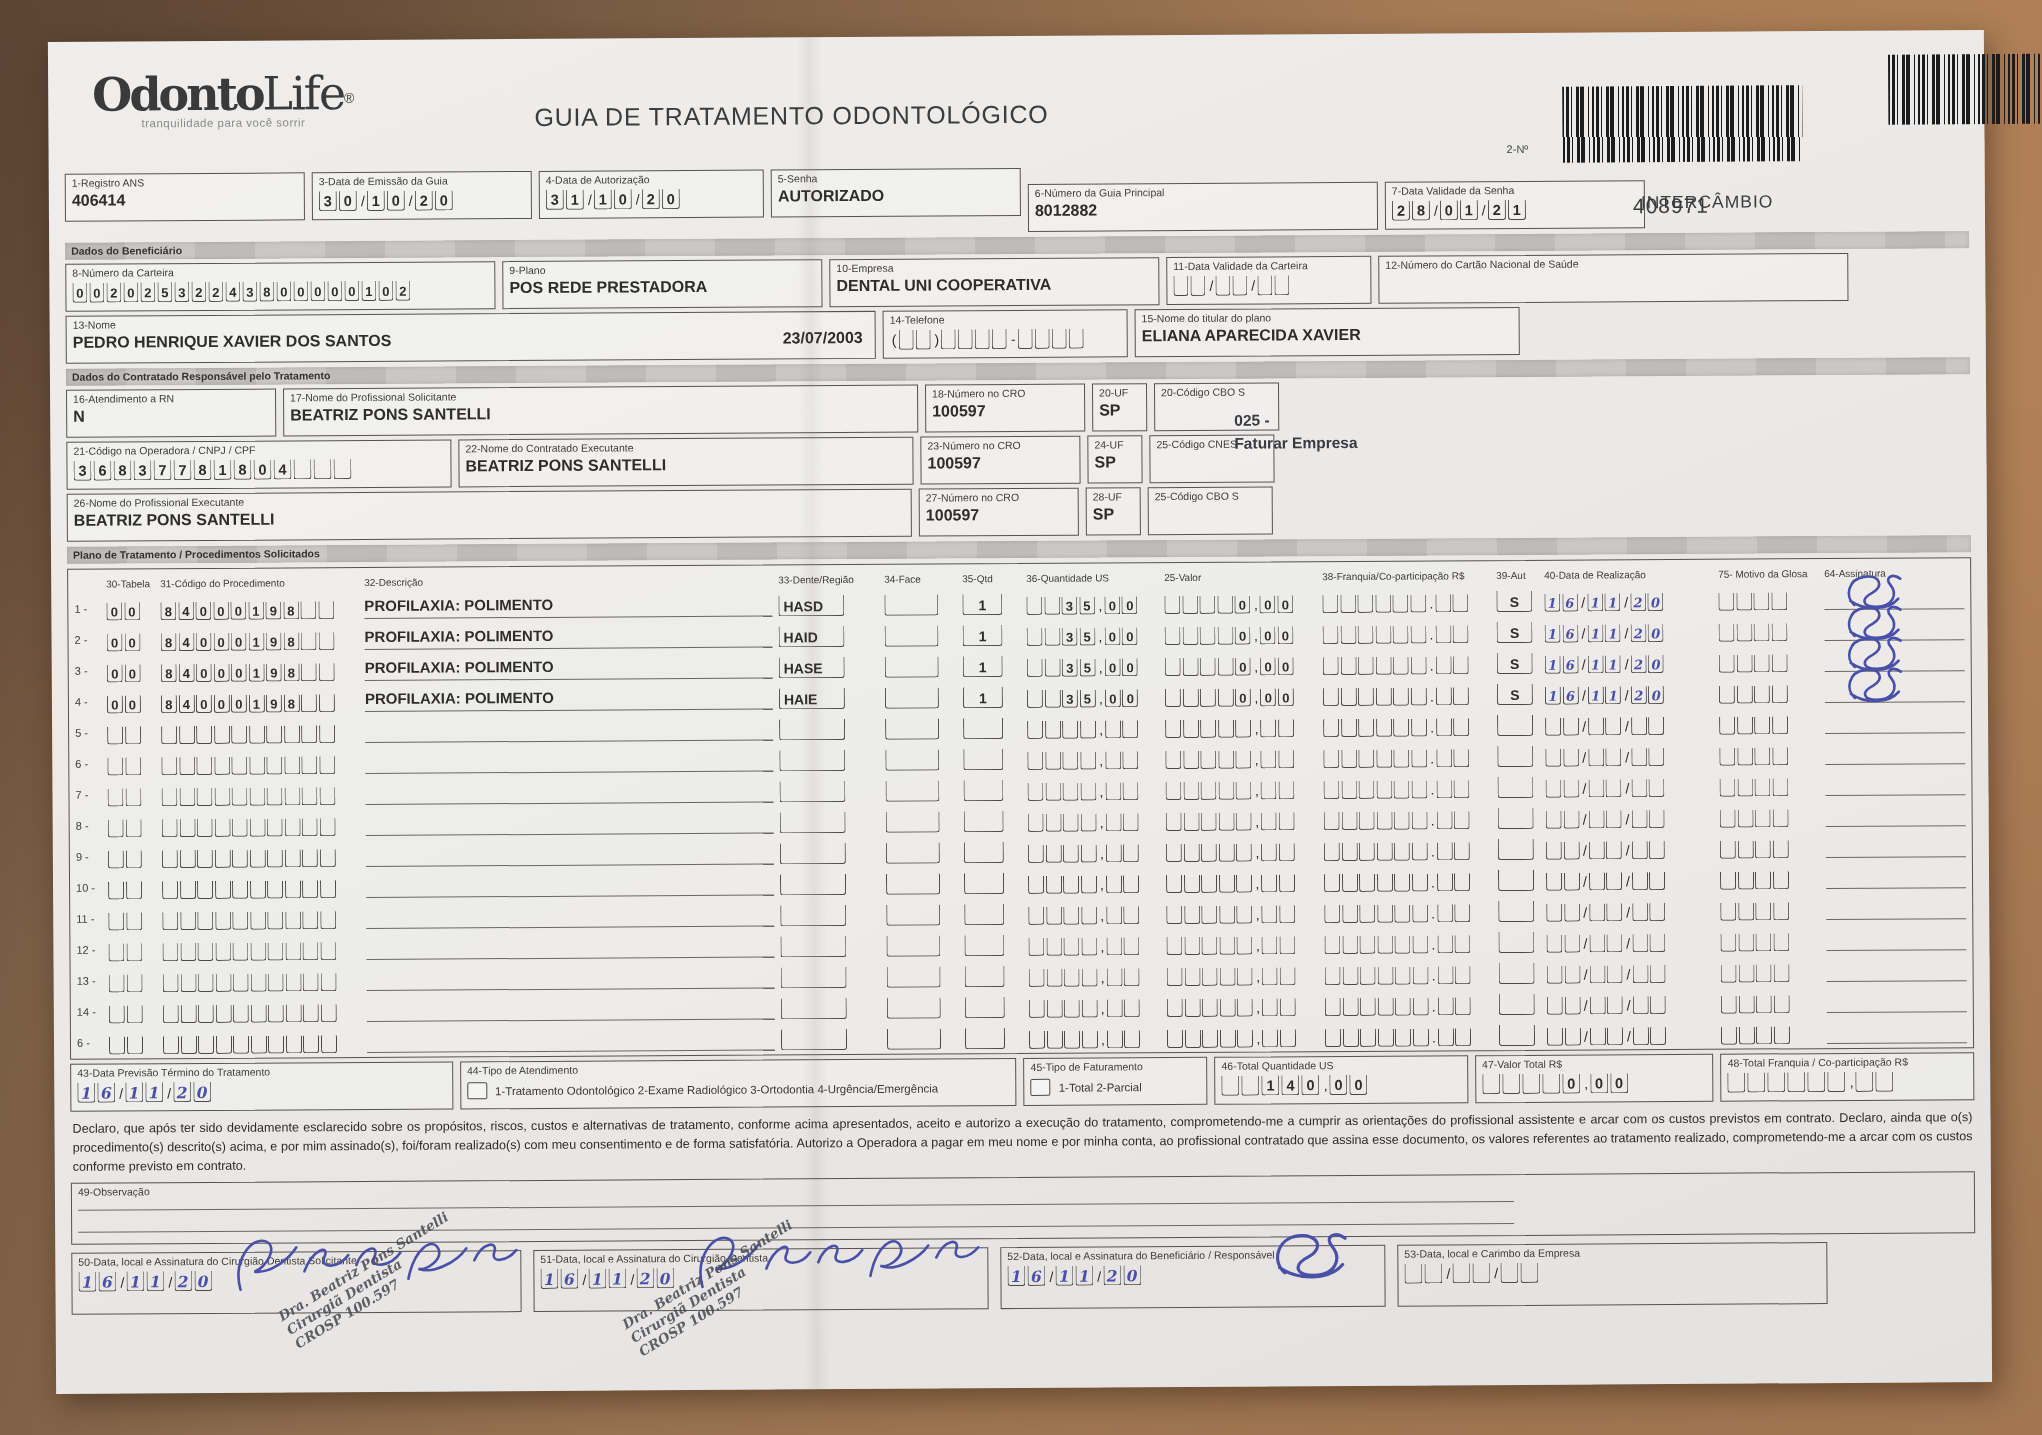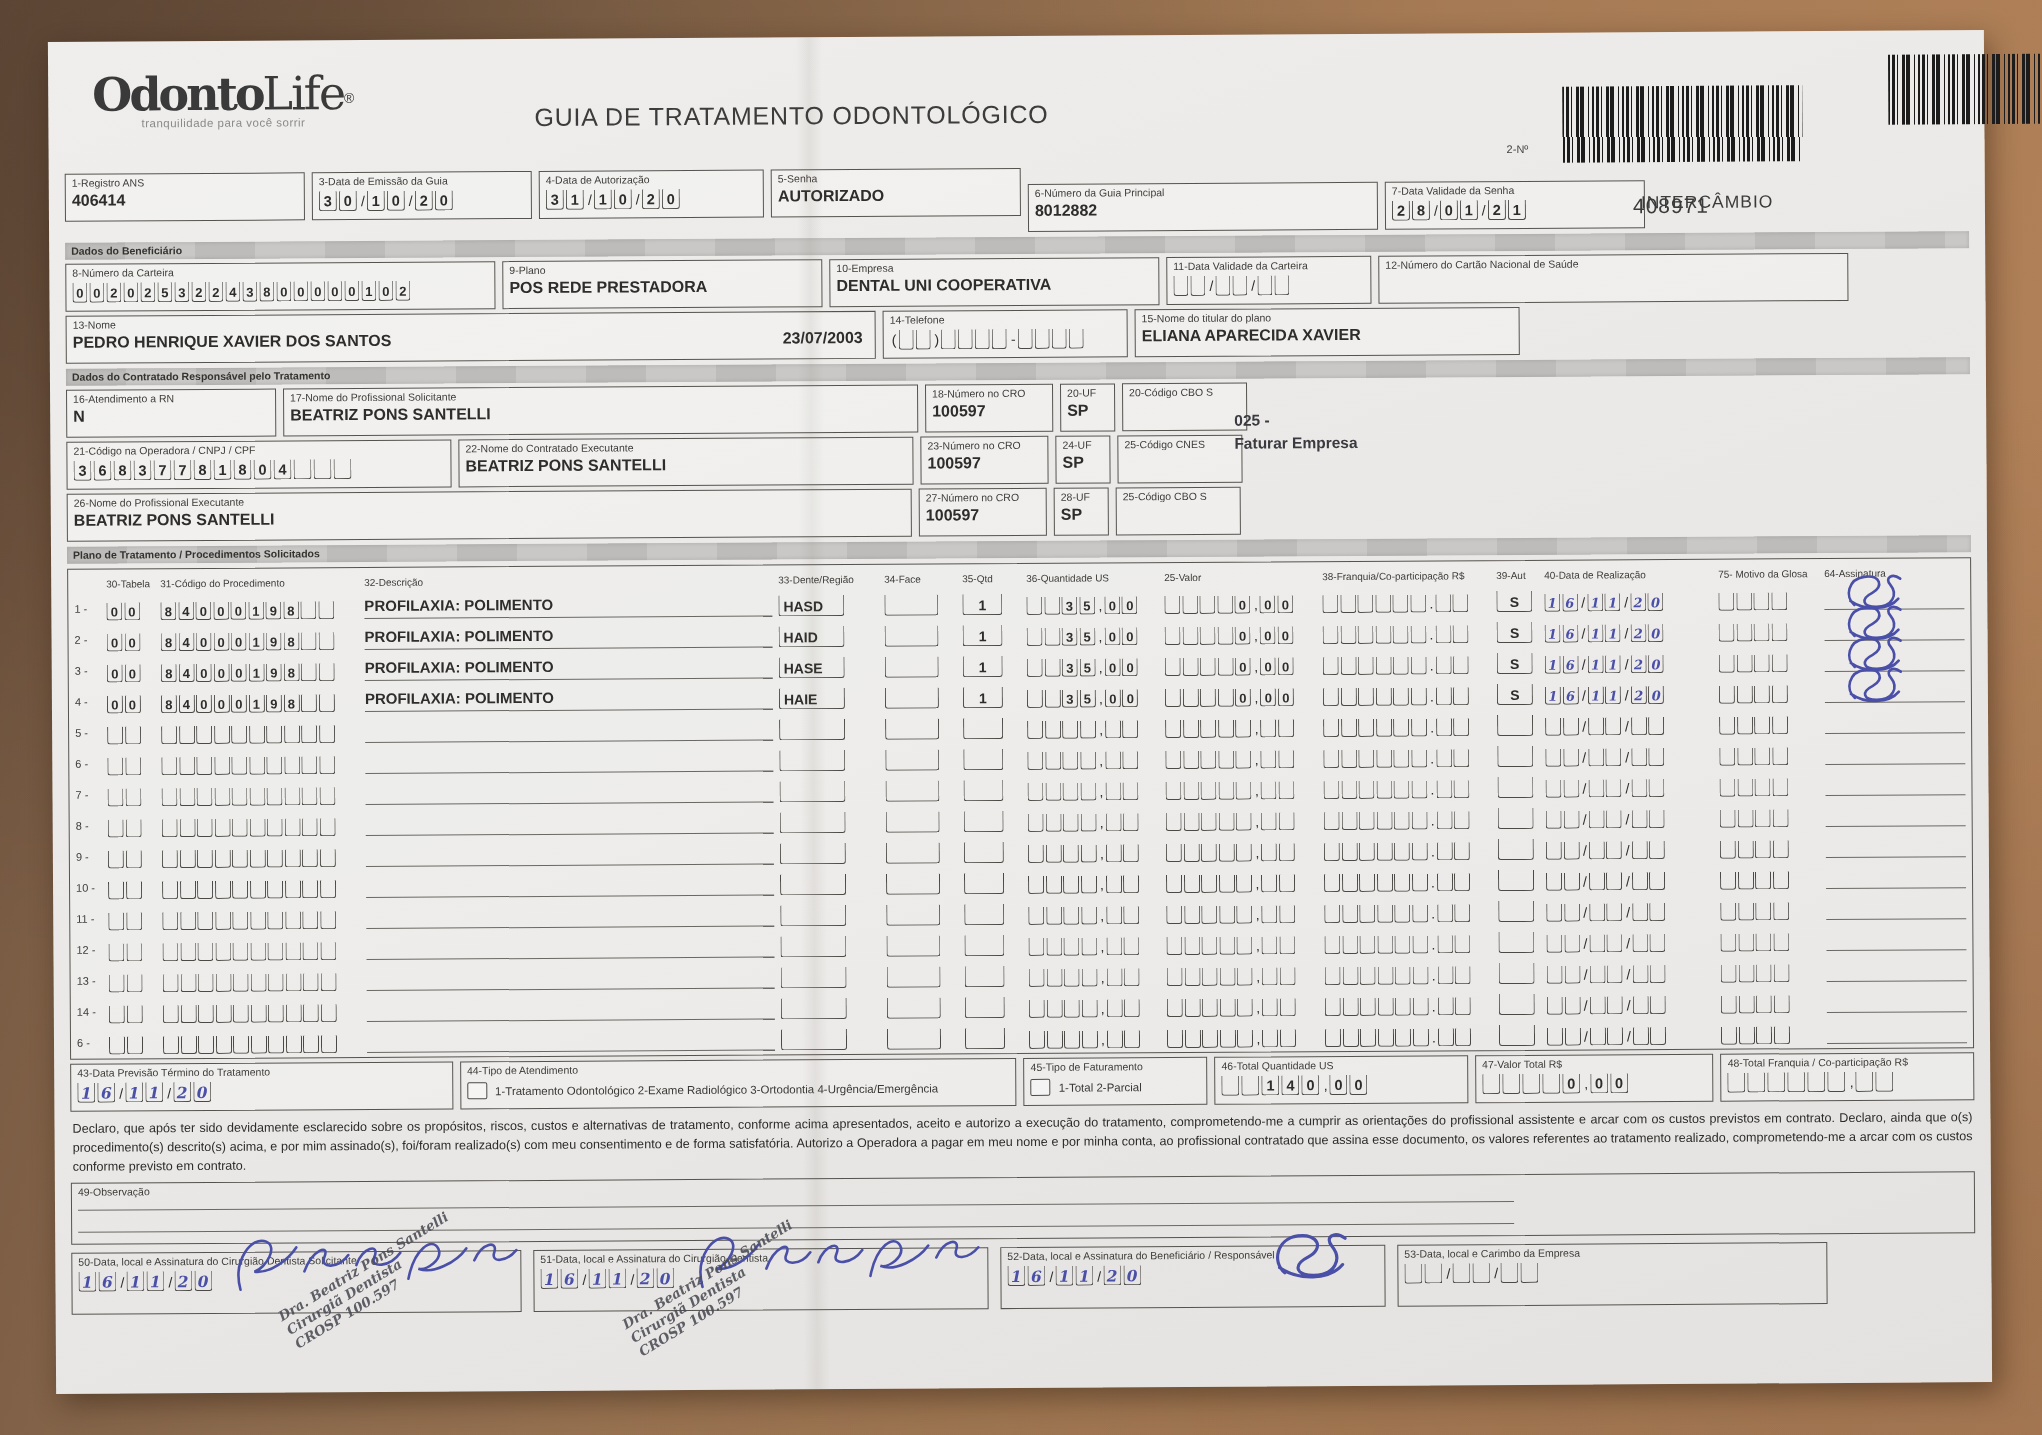--- a/index.html
+++ b/index.html
@@ -48,21 +48,21 @@
     border-radius:0 0 3px 3px;font-size:14.5px;font-weight:600;color:#2e2d2b;}
   .sep{display:inline-block;margin:0 2px;font-size:14px;color:#2e2d2b;}
   .comb.small .ccell{width:13px;font-size:13px;}
   .ccell.ink{color:#4a4fa8;font-family:"DejaVu Serif",serif;font-style:italic;font-weight:700;font-size:15.5px;}
   .chk{display:inline-block;width:18px;height:15px;border:1.7px solid #4c4a46;border-radius:2px;vertical-align:middle;margin-right:8px;background:rgba(255,255,255,.4);}
   .opts{display:inline-block;font-size:11.5px;color:#3a3936;vertical-align:middle;}
   
   .w240{width:240px}.w220{width:220px}.w225{width:225px}.w250{width:250px}.w350{width:350px}.w260{width:260px}
   .w430{width:430px}.w320{width:320px}.w330{width:330px}.w205{width:205px}.w470{width:470px}
   .w810{width:810px}.w245{width:245px}.w385{width:385px}
-  .w210{width:210px}.w635{width:635px}.w160{width:128px}.w55{width:55px}.w125{width:125px}
+  .w210{width:210px}.w635{width:635px}.w160{width:160px}.w55{width:55px}.w125{width:125px}
   .w455{width:455px}.w845{width:845px}
   .mt16{margin-top:16px}
   .name-line{display:flex;justify-content:space-between;align-items:baseline;padding-right:6px;}
   .contratado{position:relative;}
   .stamp025{position:absolute;left:1168px;top:26px;font-size:15.5px;font-weight:600;color:#3a3a40;line-height:1.5;}
   
   .ptable{margin-top:5px;border:1.8px solid #55534f;background:rgba(255,255,255,.18);padding:2px 6px 4px 6px;}
   .thead{display:flex;gap:6px;align-items:flex-end;height:18px;font-size:10px;color:#3e3c39;white-space:nowrap;}
   .trow{display:flex;gap:6px;align-items:flex-end;height:31px;}
   .w-num{width:26px}.w-tab{width:48px}.w-cod{width:198px}.w-desc{flex:1;min-width:300px}.w-dente{width:100px}

